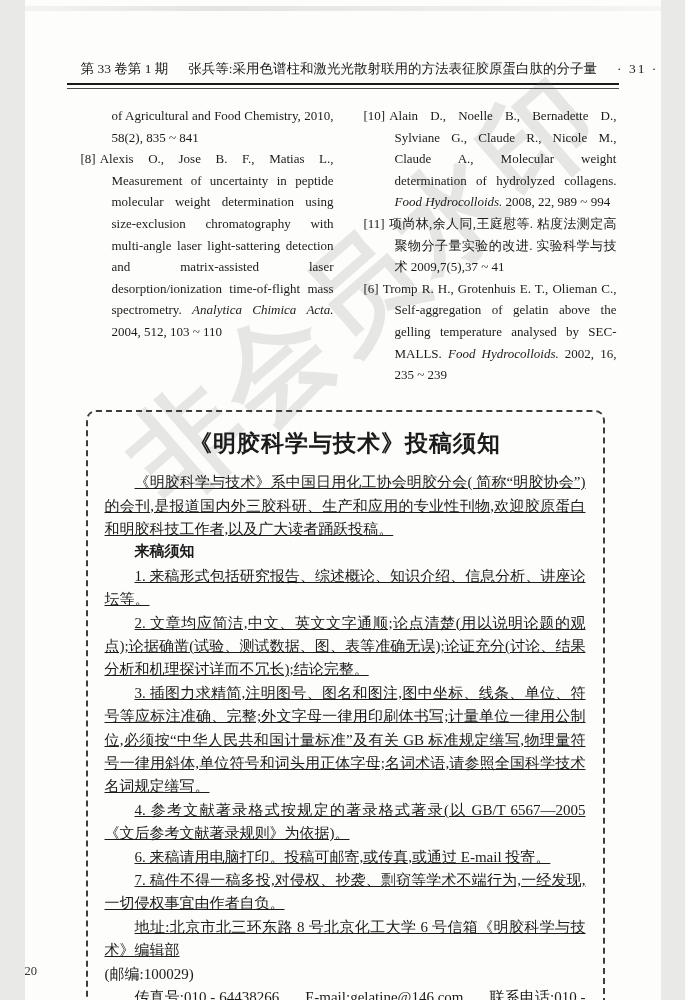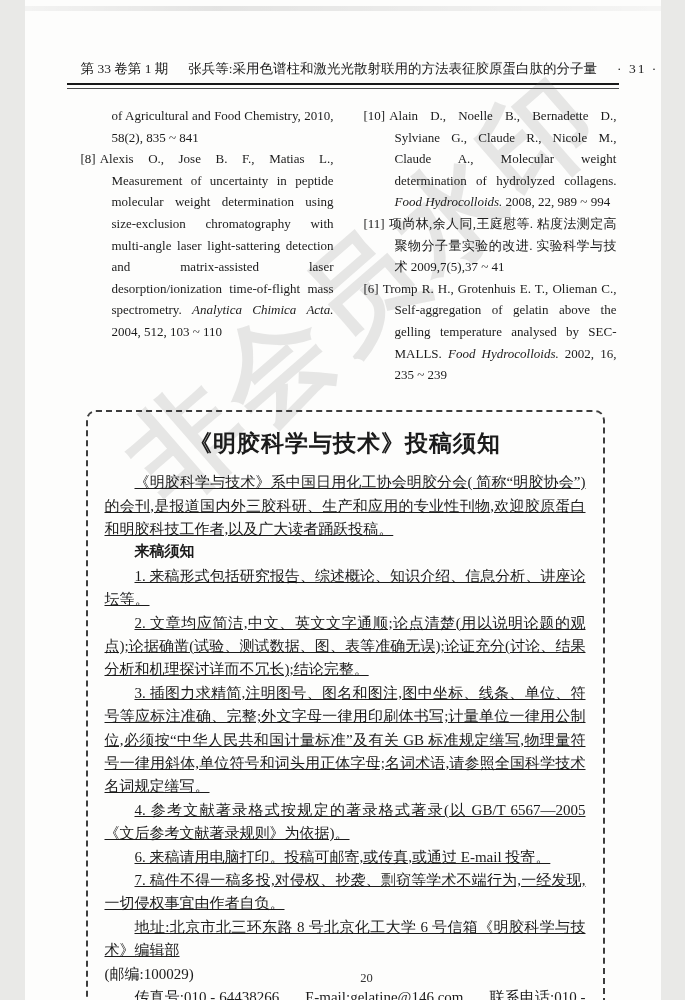--- a/index.html
+++ b/index.html
@@ -54,22 +54,22 @@
     font-size:23px; font-weight:bold; letter-spacing:1px;
   }
   .notice p { margin:0; }
   .ind { text-indent:2em;text-decoration:underline; }
   .sub { font-family:Liberation Mono, monospace; font-weight:bold; text-indent:2em; }
   .contact { text-indent:2em; }
   .contact span { margin-right:26px; }
   .contact span:last-child { margin-right:0; }
   
   .pageno {
-    position:absolute; bottom:14px; left:0; width:100%;
-    text-align:center; font-size:12.5px; color:#333;margin-left:24px;
+    position:absolute; bottom:21px; left:0; width:100%;
+    font-size:12.5px; color:#333;
   }
 </style>
 </head>
 <body>
 
 <div class="page">
   <div class="scan-top"></div>
 
   <div class="header">
     <span class="vol">第 33 卷第 1 期</span>

